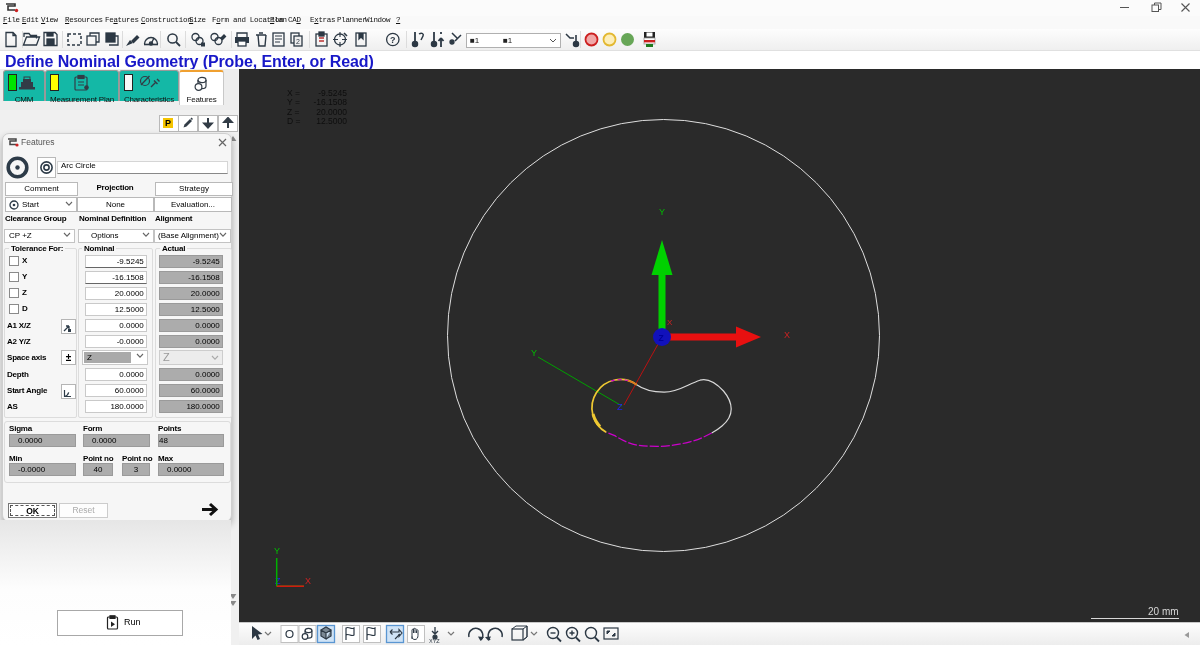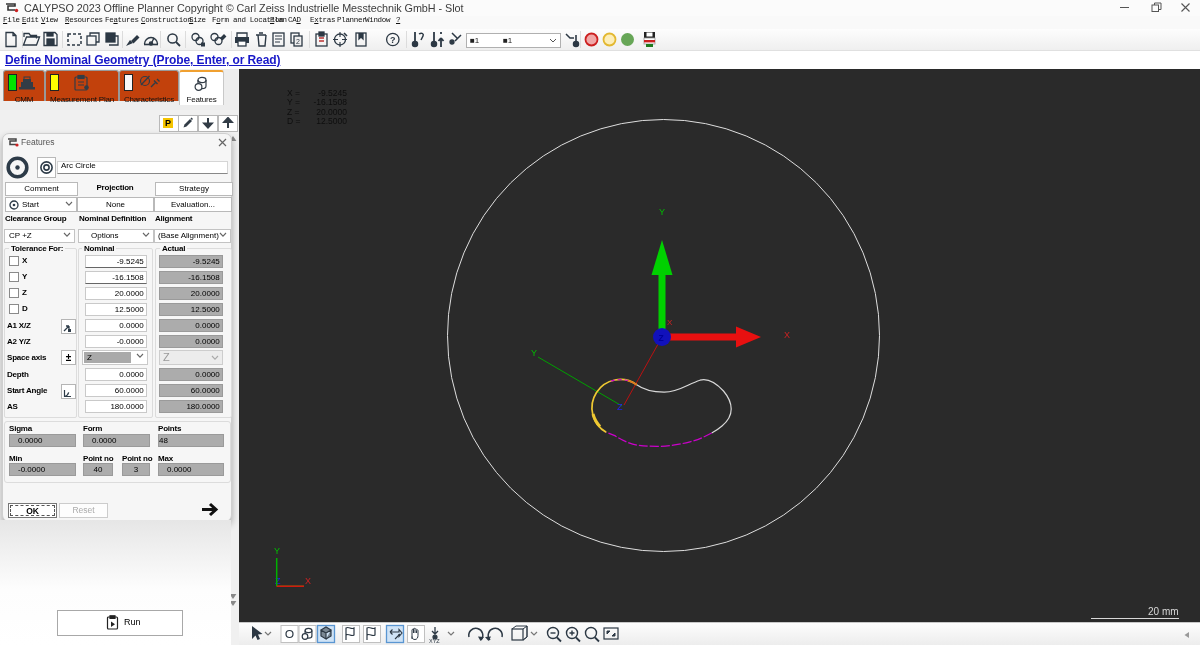--- a/index.html
+++ b/index.html
@@ -3,24 +3,24 @@
 <style>
 html,body{margin:0;padding:0;}
 body{width:1200px;height:645px;position:relative;overflow:hidden;font-family:"Liberation Sans",sans-serif;background:#fff;}
 .abs{position:absolute;}
 #titlebar{left:0;top:0;width:1200px;height:16px;background:#fbfbfb;}
 #titletxt{left:24px;top:2px;font-size:10.8px;color:#3c3c3c;letter-spacing:-0.05px;}
 #menubar{left:0;top:16px;width:1200px;height:13px;background:#f9f9f9;font-size:7.5px;letter-spacing:-0.3px;color:#111;}
 .mi{position:absolute;top:0;font-family:Liberation Mono, monospace;}
 #toolbar{left:0;top:29px;width:1200px;height:21px;background:linear-gradient(#fdfdfd,#efefef);border-bottom:1px solid #e0e0e0;}
 #bluebar{left:0;top:51px;width:1200px;height:18px;background:#fff;}
-#bluetxt{left:5px;top:2px;font-size:12px;font-weight:bold;letter-spacing:-0.1px;color:#1818c8;text-decoration:underline;}
+#bluetxt{left:5px;top:2px;font-size:16px;font-weight:bold;letter-spacing:-0.1px;color:#1818c8;}
 #leftcol{left:0;top:69px;width:239px;height:576px;background:#f0f0f0;}
 #tabstrip{left:0;top:0;width:238px;height:41px;background:#ededed;}
-.tab{position:absolute;top:1px;height:30px;background:#c2410c;border:1px solid #999;border-bottom:none;border-radius:3px 3px 0 0;}
+.tab{position:absolute;top:1px;height:30px;background:#14b8a6;border:1px solid #999;border-bottom:none;border-radius:3px 3px 0 0;}
 .tab.active{background:#fff;border-color:#c8c8c8;border-top:2px solid #f0a030;height:33px;}
 .tablbl{position:absolute;width:100%;text-align:center;font-size:8px;color:#111;white-space:nowrap;letter-spacing:-0.2px;}
 #viewport{left:239px;top:69px;width:961px;height:553px;background:#2a2a2a;}
 #panel{left:2px;top:64px;width:228px;height:387px;background:#f6f6f6;border:1px solid #cfcfcf;border-radius:7px;box-shadow:0 4px 7px rgba(0,0,0,0.3);}
 .fset{position:absolute;border:1px solid #dcdcdc;border-radius:2px;}
 .leg{position:absolute;top:-5px;background:#f6f6f6;font-size:8px;letter-spacing:-0.2px;font-weight:bold;padding:0 2px;white-space:nowrap;}
 .cb{position:absolute;width:8px;height:8px;background:#fff;border:1px solid #8a8a8a;}
 .rl{position:absolute;font-size:8px;letter-spacing:-0.2px;font-weight:bold;white-space:nowrap;}
 .inw{position:absolute;background:#fff;border:1px solid #c9c9c9;font-size:8px;text-align:right;line-height:11px;}
 .ing{position:absolute;background:#acacac;border:1px solid #9a9a9a;font-size:8px;text-align:right;line-height:11px;}
@@ -30,21 +30,20 @@
 .lblb{position:absolute;font-size:8px;letter-spacing:-0.2px;font-weight:bold;color:#000;white-space:nowrap;}
 .btn{position:absolute;background:#fff;border:1px solid #b9b9b9;font-size:8px;color:#000;text-align:center;}
 .chevv{position:absolute;right:3px;}
 </style></head>
 <body>
 <div class="abs" id="titlebar">
  <svg class="abs" style="left:5px;top:3px" width="14" height="10">
       <path d="M1 1 h9 v2 h-7 v4 h7" stroke="#333" stroke-width="1.6" fill="none"></path>
       <circle cx="11.5" cy="7.5" r="1.7" fill="#cc2222"></circle>
     </svg>
- <div class="abs" id="titletxt">CALYPSO 2023 Offline Planner Copyright © Carl Zeiss Industrielle Messtechnik GmbH - Slot</div>
  <div class="abs" style="left:1120px;top:7px;width:9px;height:1px;background:#555"></div>
  <svg class="abs" style="left:1151px;top:2px" width="11" height="11">
       <rect x="1" y="3" width="6.5" height="6.5" fill="none" stroke="#555"></rect>
       <path d="M3.5 3 v-2 h6.5 v6.5 h-2" fill="none" stroke="#555"></path>
     </svg>
  <svg class="abs" style="left:1180px;top:2px" width="11" height="11">
       <path d="M1.5 1.5 L9.5 9.5 M9.5 1.5 L1.5 9.5" stroke="#555" stroke-width="1.1"></path>
     </svg>
 </div>
 <div class="abs" id="menubar">

